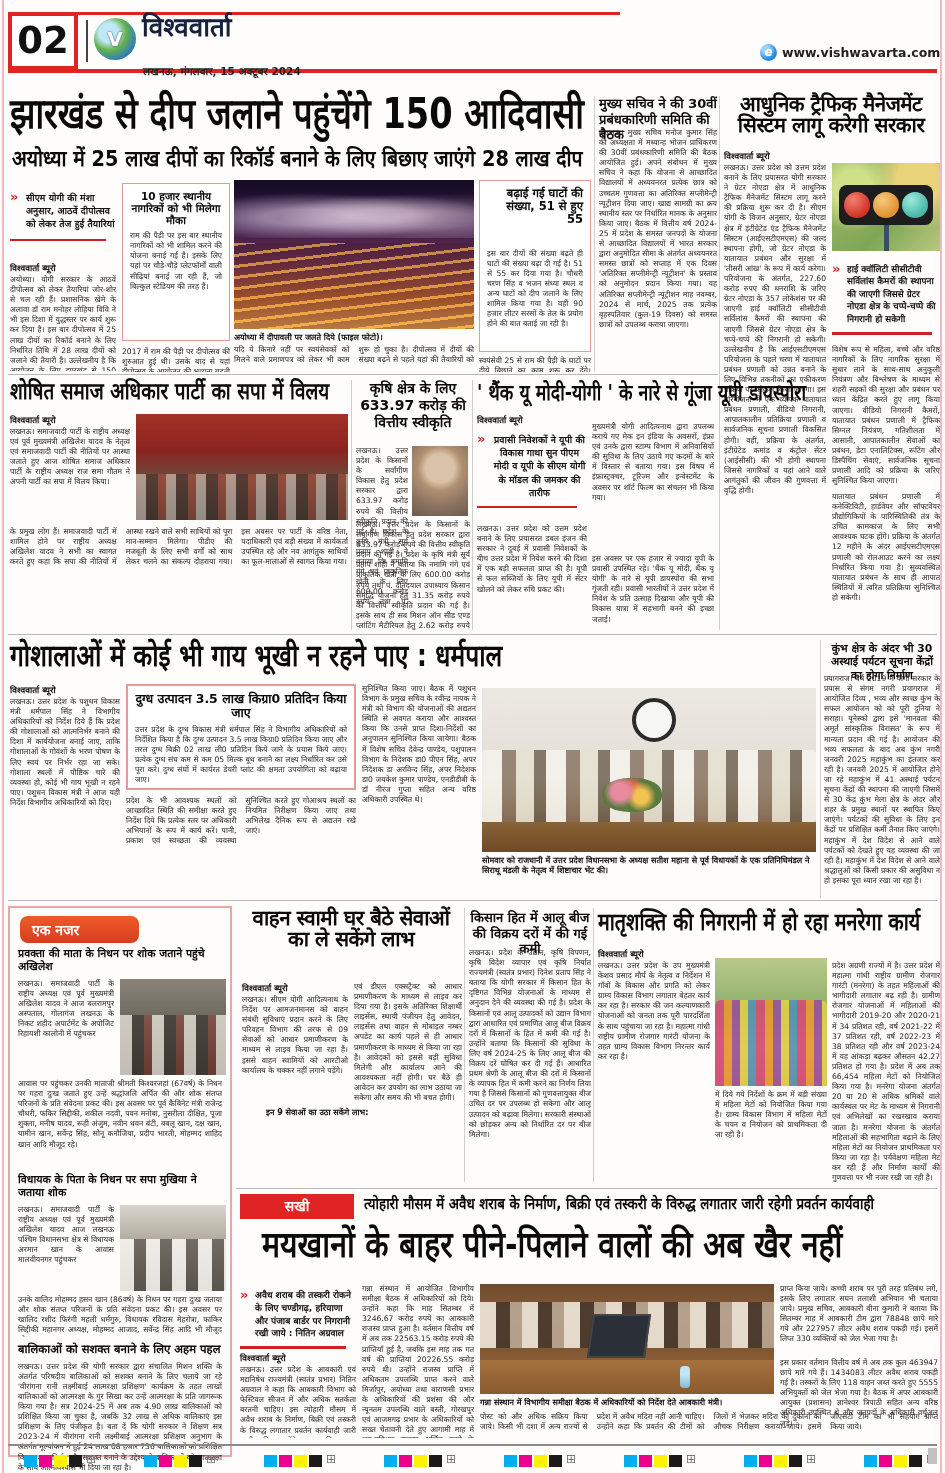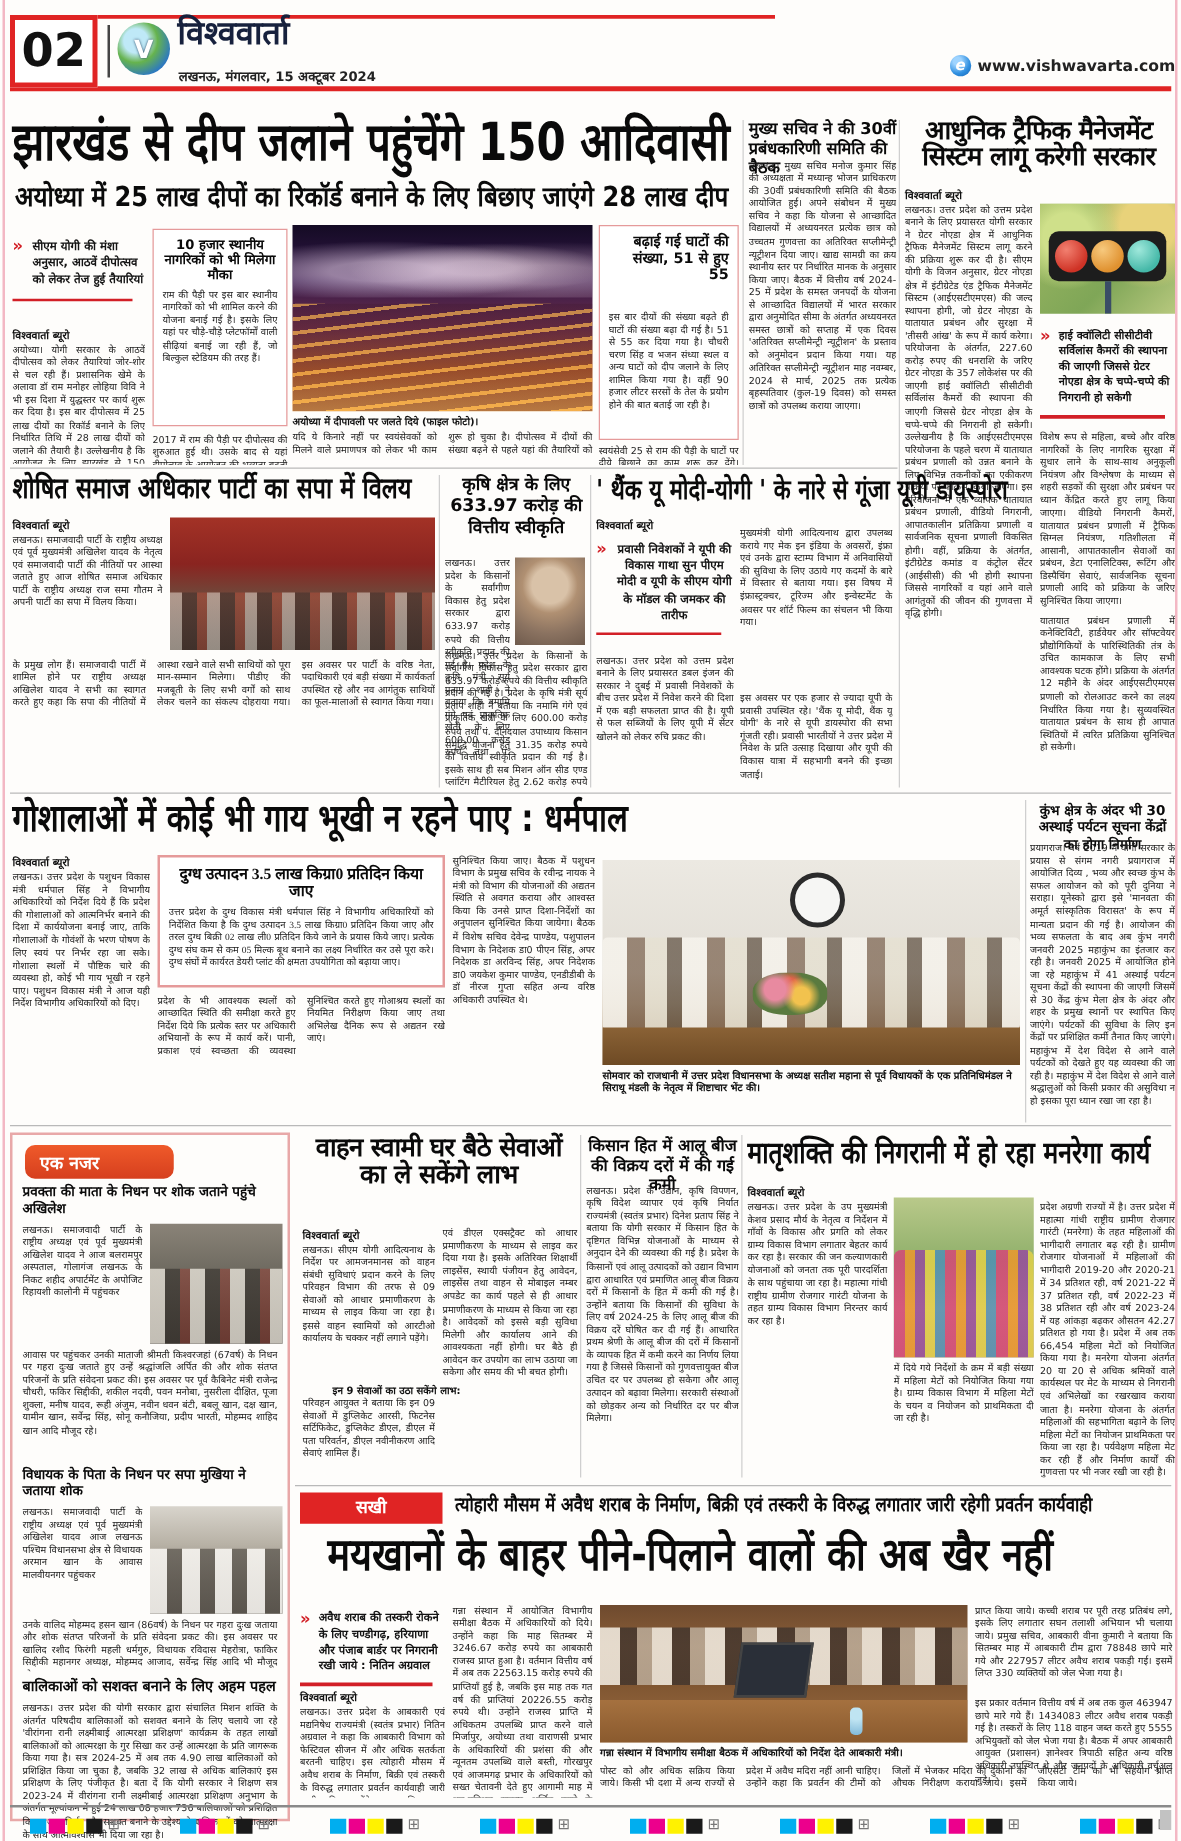--- a/index.html
+++ b/index.html
@@ -35,21 +35,21 @@
   <div class="abs" style="left:8px;top:12px;width:612px;height:3px;background:#e02424;"></div>
   <div class="abs" style="left:8px;top:69px;width:929px;height:4px;background:#e02424;"></div>
   <div class="abs" style="left:8px;top:12px;width:62px;height:50px;border:4px solid #e02424;background:#fff;text-align:center;">
     <span style="font-size:37px;font-weight:bold;color:#111;line-height:50px;">02</span>
   </div>
   <div class="abs" style="left:86px;top:20px;width:1.5px;height:42px;background:#444;"></div>
   <div class="abs" style="left:94px;top:18px;width:42px;height:42px;border-radius:50%;background:radial-gradient(circle at 35% 35%, #bfe9f7 0 25%, #66b34e 45%, #2d79c0 75%, #1c4f86 100%);display:flex;align-items:center;justify-content:center;">
     <span style="color:#fff;font-weight:bold;font-size:20px;text-shadow:0 0 2px #135;">V</span>
   </div>
   <div class="abs hl" style="left:142px;top:14px;font-size:26px;color:#17213d;">विश्ववार्ता</div>
-  <div class="abs" style="left:143px;top:54px;font-size:10.5px;font-weight:bold;color:#222;">लखनऊ,   मंगलवार, 15 अक्टूबर 2024</div>
+  <div class="abs" style="left:143px;top:64px;font-size:10.5px;font-weight:bold;color:#222;">लखनऊ,   मंगलवार, 15 अक्टूबर 2024</div>
   <div class="abs" style="left:760px;top:44px;display:flex;align-items:center;gap:5px;">
     <span style="display:inline-block;width:17px;height:17px;border-radius:50%;background:radial-gradient(circle at 35% 30%, #9fd4ff 0 20%, #2f8fe0 60%, #1461b0 100%);color:#fff;font-weight:bold;font-style:italic;font-size:12px;text-align:center;line-height:17px;">e</span>
     <span style="font-size:12.5px;font-weight:bold;color:#222;">www.vishwavarta.com</span>
   </div>
 
   <div class="abs hl sx" style="left:10px;top:92px;font-size:42px;transform:scaleX(.8);">झारखंड से दीप जलाने पहुंचेंगे 150 आदिवासी</div>
   <div class="abs hl sx" style="left:12px;top:148px;font-size:22px;font-weight:600;transform:scaleX(.88);">अयोध्या में 25 लाख दीपों का रिकॉर्ड बनाने के लिए बिछाए जाएंगे 28 लाख दीप</div>
 
   <div class="abs" style="left:10px;top:186px;width:106px;">
     <span class="qm">»</span>
@@ -132,21 +132,21 @@
   </div>
   <div class="abs bt" style="left:477px;top:524px;width:110px;height:106px;">लखनऊ। उत्तर प्रदेश को उत्तम प्रदेश बनाने के लिए प्रयासरत डबल इंजन की सरकार ने दुबई में प्रवासी निवेशकों के बीच उत्तर प्रदेश में निवेश करने की दिशा में एक बड़ी सफलता प्राप्त की है। यूपी से फल सब्जियों के लिए यूपी में सेंटर खोलने को लेकर रुचि प्रकट की।</div>
   <div class="abs bt" style="left:592px;top:422px;width:122px;height:130px;">मुख्यमंत्री योगी आदित्यनाथ द्वारा उपलब्ध कराये गए मेक इन इंडिया के अवसरों, इंफ्रा एवं उनके द्वारा स्टाम्प विभाग में अनिवासियों की सुविधा के लिए उठाये गए कदमों के बारे में विस्तार से बताया गया। इस विषय में इंफ्रास्ट्रक्चर, टूरिज्म और इन्वेस्टमेंट के अवसर पर शॉर्ट फिल्म का संचलन भी किया गया।</div>
   <div class="abs bt" style="left:592px;top:554px;width:122px;height:76px;">इस अवसर पर एक हजार से ज्यादा यूपी के प्रवासी उपस्थित रहे। 'थैंक यू मोदी, थैंक यू योगी' के नारे से यूपी डायस्पोरा की सभा गूंजती रही। प्रवासी भारतीयों ने उत्तर प्रदेश में निवेश के प्रति उत्साह दिखाया और यूपी की विकास यात्रा में सहभागी बनने की इच्छा जताई।</div>
 
   <div class="hrul" style="left:8px;top:634px;width:929px;"></div>
   <div class="abs hl sx" style="left:10px;top:640px;font-size:30px;transform:scaleX(.82);">गोशालाओं में कोई भी गाय भूखी न रहने पाए : धर्मपाल</div>
   <div class="abs by" style="left:10px;top:684px;">विश्ववार्ता ब्यूरो</div>
   <div class="abs bt" style="left:10px;top:697px;width:110px;height:200px;">लखनऊ। उत्तर प्रदेश के पशुधन विकास मंत्री धर्मपाल सिंह ने विभागीय अधिकारियों को निर्देश दिये हैं कि प्रदेश की गोशालाओं को आत्मनिर्भर बनाने की दिशा में कार्ययोजना बनाई जाए, ताकि गोशालाओं के गोवंशों के भरण पोषण के लिए स्वयं पर निर्भर रहा जा सके। गोशाला स्थलों में पौष्टिक चारे की व्यवस्था हो, कोई भी गाय भूखी न रहने पाए। पशुधन विकास मंत्री ने आज यही निर्देश विभागीय अधिकारियों को दिए।</div>
 
-  <div class="abs bx" style="left:126px;top:684px;width:230px;height:106px;border-width:2px;font-family:Liberation Serif, serif;">
+  <div class="abs bx" style="left:126px;top:684px;width:230px;height:106px;border-width:2px;">
     <div class="bxh" style="font-size:12.5px;">दुग्ध उत्पादन 3.5 लाख किग्रा0 प्रतिदिन किया जाए</div>
     <div class="bt" style="margin-top:4px;height:66px;">उत्तर प्रदेश के दुग्ध विकास मंत्री धर्मपाल सिंह ने विभागीय अधिकारियों को निर्देशित किया है कि दुग्ध उत्पादन 3.5 लाख किग्रा0 प्रतिदिन किया जाए और तरल दुग्ध बिक्री 02 लाख ली0 प्रतिदिन किये जाने के प्रयास किये जाए। प्रत्येक दुग्ध संघ कम से कम 05 मिल्क बूथ बनाने का लक्ष्य निर्धारित कर उसे पूरा करे। दुग्ध संघों में कार्यरत डेयरी प्लांट की क्षमता उपयोगिता को बढ़ाया जाए।</div>
   </div>
   <div class="abs bt c2" style="left:126px;top:796px;width:230px;height:100px;">प्रदेश के भी आवश्यक स्थलों को आच्छादित स्थिति की समीक्षा करते हुए निर्देश दिये कि प्रत्येक स्तर पर अधिकारी अभियानों के रूप में कार्य करें। पानी, प्रकाश एवं स्वच्छता की व्यवस्था सुनिश्चित करते हुए गोआश्रय स्थलों का नियमित निरीक्षण किया जाए तथा अभिलेख दैनिक रूप से अद्यतन रखे जाएं।</div>
 
   <div class="abs bt" style="left:362px;top:684px;width:114px;height:212px;">सुनिश्चित किया जाए। बैठक में पशुधन विभाग के प्रमुख सचिव के रवीन्द्र नायक ने मंत्री को विभाग की योजनाओं की अद्यतन स्थिति से अवगत कराया और आश्वस्त किया कि उनसे प्राप्त दिशा-निर्देशों का अनुपालन सुनिश्चित किया जायेगा। बैठक में विशेष सचिव देवेन्द्र पाण्डेय, पशुपालन विभाग के निदेशक डा0 पीएन सिंह, अपर निदेशक डा अरविन्द सिंह, अपर निदेशक डा0 जयकेश कुमार पाण्डेय, एनडीडीबी के डॉ नीरज गुप्ता सहित अन्य वरिष्ठ अधिकारी उपस्थित थे।</div>
 
   <div class="photo" style="left:482px;top:688px;width:334px;height:164px;background:linear-gradient(180deg,#ece9e2 0%,#e2ded6 55%,#c9b9a2 70%,#9c7b54 85%,#7e5c38 100%);">
     <div style="position:absolute;left:150px;top:10px;width:36px;height:36px;border-radius:50%;background:#f6f6f4;border:4px solid #2b2b2b;"></div>
     <div style="position:absolute;left:0;bottom:28px;width:100%;height:74px;background:repeating-linear-gradient(90deg, rgba(245,242,235,.9) 0 20px, rgba(120,95,75,.7) 20px 34px, rgba(230,225,210,.85) 34px 52px, rgba(90,75,60,.7) 52px 64px);border-radius:4px;"></div>
@@ -183,21 +183,20 @@
     <div class="bt" style="margin:4px 8px 0 8px;height:42px;">उनके वालिद मोहम्मद हसन खान (86वर्ष) के निधन पर गहरा दुःख जताया और शोक संतप्त परिजनों के प्रति संवेदना प्रकट की। इस अवसर पर खालिद रशीद फिरंगी महली धर्मगुरु, विधायक रविदास मेहरोत्रा, फाकिर सिद्दीकी महानगर अध्यक्ष, मोहम्मद आजाद, सर्वेन्द्र सिंह आदि भी मौजूद रहे।</div>
 
     <div class="hl" style="margin:6px 8px 0 8px;font-size:11.5px;line-height:1.2;">बालिकाओं को सशक्त बनाने के लिए अहम पहल</div>
     <div class="bt" style="margin:5px 8px 0 8px;height:138px;">लखनऊ। उत्तर प्रदेश की योगी सरकार द्वारा संचालित मिशन शक्ति के अंतर्गत परिषदीय बालिकाओं को सशक्त बनाने के लिए चलाये जा रहे 'वीरांगना रानी लक्ष्मीबाई आत्मरक्षा प्रशिक्षण' कार्यक्रम के तहत लाखों बालिकाओं को आत्मरक्षा के गुर सिखा कर उन्हें आत्मरक्षा के प्रति जागरूक किया गया है। सत्र 2024-25 में अब तक 4.90 लाख बालिकाओं को प्रशिक्षित किया जा चुका है, जबकि 32 लाख से अधिक बालिकाएं इस प्रशिक्षण के लिए पंजीकृत है। बता दें कि योगी सरकार ने शिक्षण सत्र 2023-24 में वीरांगना रानी लक्ष्मीबाई आत्मरक्षा प्रशिक्षण अनुभाग के अंतर्गत मूल्यांकन में हुई 24 लाख 08 हजार 736 बालिकाओं को प्रशिक्षित किया। आत्मनिर्भर और सशक्त बनाने के उद्देश्य से बालिकाओं को आत्मरक्षा के साथ आत्मविश्वास भी दिया जा रहा है।</div>
   </div>
 
   <div class="abs hl" style="left:240px;top:908px;width:222px;font-size:20.5px;text-align:center;letter-spacing:-0.5px;">वाहन स्वामी घर बैठे सेवाओं का ले सकेंगे लाभ</div>
   <div class="abs by" style="left:242px;top:982px;">विश्ववार्ता ब्यूरो</div>
   <div class="abs bt" style="left:242px;top:995px;width:106px;height:110px;">लखनऊ। सीएम योगी आदित्यनाथ के निर्देश पर आमजनमानस को वाहन संबंधी सुविधाएं प्रदान करने के लिए परिवहन विभाग की तरफ से 09 सेवाओं को आधार प्रमाणीकरण के माध्यम से लाइव किया जा रहा है। इससे वाहन स्वामियों को आरटीओ कार्यालय के चक्कर नहीं लगाने पड़ेंगे।</div>
   <div class="abs" style="left:242px;top:1106px;width:106px;font-size:8px;font-weight:bold;color:#111;padding-left:24px;">इन 9 सेवाओं का उठा सकेंगे लाभ:</div>
-  <div class="abs bt" style="left:242px;top:1118px;width:106px;height:64px;">परिवहन आयुक्त ने बताया कि इन 09 सेवाओं में डुप्लिकेट आरसी, फिटनेस सर्टिफिकेट, डुप्लिकेट डीएल, डीएल में पता परिवर्तन, डीएल नवीनीकरण आदि सेवाएं शामिल हैं।</div>
   <div class="abs bt" style="left:354px;top:982px;width:108px;height:200px;">एवं डीएल एक्सट्रैक्ट को आधार प्रमाणीकरण के माध्यम से लाइव कर दिया गया है। इसके अतिरिक्त शिक्षार्थी लाइसेंस, स्थायी पंजीयन हेतु आवेदन, लाइसेंस तथा वाहन से मोबाइल नम्बर अपडेट का कार्य पहले से ही आधार प्रमाणीकरण के माध्यम से किया जा रहा है। आवेदकों को इससे बड़ी सुविधा मिलेगी और कार्यालय आने की आवश्यकता नहीं होगी। घर बैठे ही आवेदन कर उपयोग का लाभ उठाया जा सकेगा और समय की भी बचत होगी।</div>
 
   <div class="vr" style="left:464px;top:908px;height:274px;"></div>
   <div class="abs hl" style="left:469px;top:910px;width:122px;font-size:13px;text-align:center;line-height:1.2;">किसान हित में आलू बीज की विक्रय दरों में की गई कमी</div>
   <div class="abs bt" style="left:469px;top:948px;width:122px;height:234px;">लखनऊ। प्रदेश के उद्यान, कृषि विपणन, कृषि विदेश व्यापार एवं कृषि निर्यात राज्यमंत्री (स्वतंत्र प्रभार) दिनेश प्रताप सिंह ने बताया कि योगी सरकार में किसान हित के दृष्टिगत विभिन्न योजनाओं के माध्यम से अनुदान देने की व्यवस्था की गई है। प्रदेश के किसानों एवं आलू उत्पादकों को उद्यान विभाग द्वारा आधारित एवं प्रमाणित आलू बीज विक्रय दरों में किसानों के हित में कमी की गई है। उन्होंने बताया कि किसानों की सुविधा के लिए वर्ष 2024-25 के लिए आलू बीज की विक्रय दरें घोषित कर दी गई हैं। आधारित प्रथम श्रेणी के आलू बीज की दरों में किसानों के व्यापक हित में कमी करने का निर्णय लिया गया है जिससे किसानों को गुणवत्तायुक्त बीज उचित दर पर उपलब्ध हो सकेगा और आलू उत्पादन को बढ़ावा मिलेगा। सरकारी संस्थाओं को छोड़कर अन्य को निर्धारित दर पर बीज मिलेगा।</div>
 
   <div class="vr" style="left:593px;top:908px;height:274px;"></div>
   <div class="abs hl sx" style="left:598px;top:910px;font-size:24px;transform:scaleX(.82);">मातृशक्ति की निगरानी में हो रहा मनरेगा कार्य</div>
   <div class="abs by" style="left:598px;top:948px;">विश्ववार्ता ब्यूरो</div>
   <div class="abs bt" style="left:598px;top:961px;width:112px;height:221px;">लखनऊ। उत्तर प्रदेश के उप मुख्यमंत्री केशव प्रसाद मौर्य के नेतृत्व व निर्देशन में गाँवों के विकास और प्रगति को लेकर ग्राम्य विकास विभाग लगातार बेहतर कार्य कर रहा है। सरकार की जन कल्याणकारी योजनाओं को जनता तक पूरी पारदर्शिता के साथ पहुंचाया जा रहा है। महात्मा गांधी राष्ट्रीय ग्रामीण रोजगार गारंटी योजना के तहत ग्राम्य विकास विभाग निरन्तर कार्य कर रहा है।</div>

